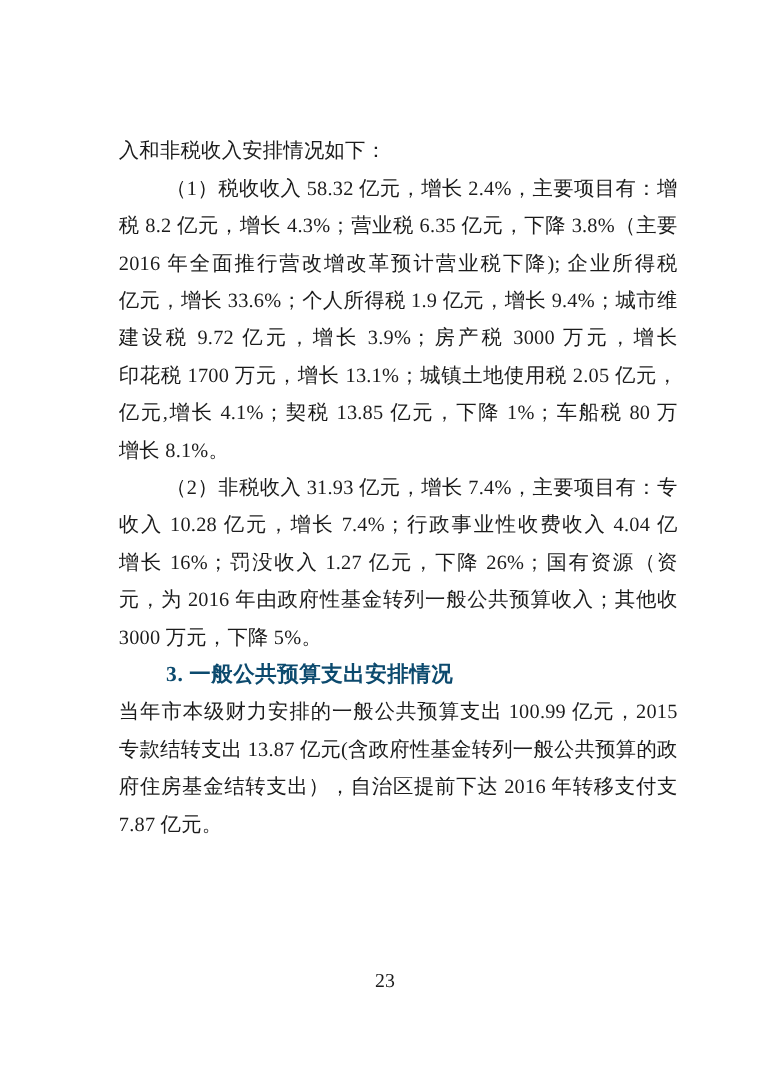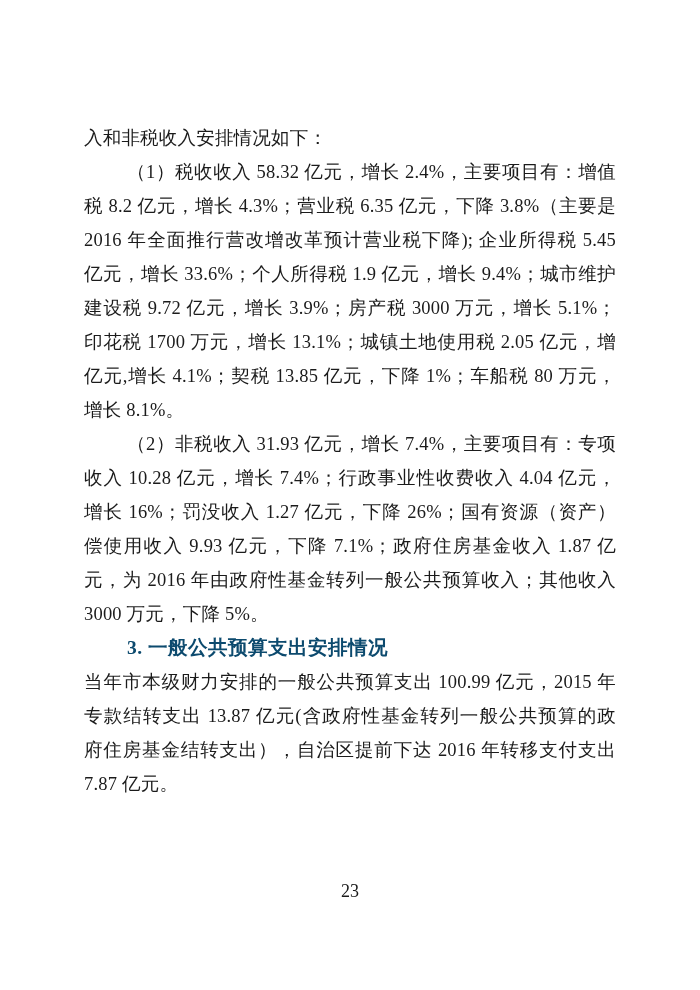--- a/index.html
+++ b/index.html
@@ -21,20 +21,21 @@
     left: 84px; top: 121px; width: 532px;
   }
   .paragraph { margin: 0; padding: 0; }
   .line {
     height: 34px;
     line-height: 34px;
     font-size: 18.5px;
     text-align: justify;
     overflow: hidden;
     letter-spacing: 0.2px;
+    margin-left: 24px;
   }
   .line.fill { text-align-last: justify; }
   .line.end  { text-align-last: left; }
   .line.indent { padding-left: 43px; }
   .heading .line {
     font-weight: 700;
     font-size: 19.5px;
     color: #0c4a6e;
     letter-spacing: 0.5px;
   }
@@ -63,21 +64,20 @@
         <div class="line fill">亿元，增长 33.6%；个人所得税 1.9 亿元，增长 9.4%；城市维护</div>
         <div class="line fill">建设税 9.72 亿元，增长 3.9%；房产税 3000 万元，增长 5.1%；</div>
         <div class="line fill">印花税 1700 万元，增长 13.1%；城镇土地使用税 2.05 亿元，增</div>
         <div class="line fill">亿元,增长 4.1%；契税 13.85 亿元，下降 1%；车船税 80 万元，</div>
         <div class="line end">增长 8.1%。</div>
       </div>
       <div class="paragraph">
         <div class="line fill indent">（2）非税收入 31.93 亿元，增长 7.4%，主要项目有：专项</div>
         <div class="line fill">收入 10.28 亿元，增长 7.4%；行政事业性收费收入 4.04 亿元，</div>
         <div class="line fill">增长 16%；罚没收入 1.27 亿元，下降 26%；国有资源（资产）有</div>
-        <div class="line fill">偿使用收入 9.93 亿元，下降 7.1%；政府住房基金收入 1.87 亿</div>
         <div class="line fill">元，为 2016 年由政府性基金转列一般公共预算收入；其他收入</div>
         <div class="line end">3000 万元，下降 5%。</div>
       </div>
       <div class="paragraph heading">
         <div class="line end indent">3. 一般公共预算支出安排情况</div>
       </div>
       <div class="paragraph">
         <div class="line fill">当年市本级财力安排的一般公共预算支出 100.99 亿元，2015 年</div>
         <div class="line fill">专款结转支出 13.87 亿元(含政府性基金转列一般公共预算的政</div>
         <div class="line fill">府住房基金结转支出），自治区提前下达 2016 年转移支付支出</div>

